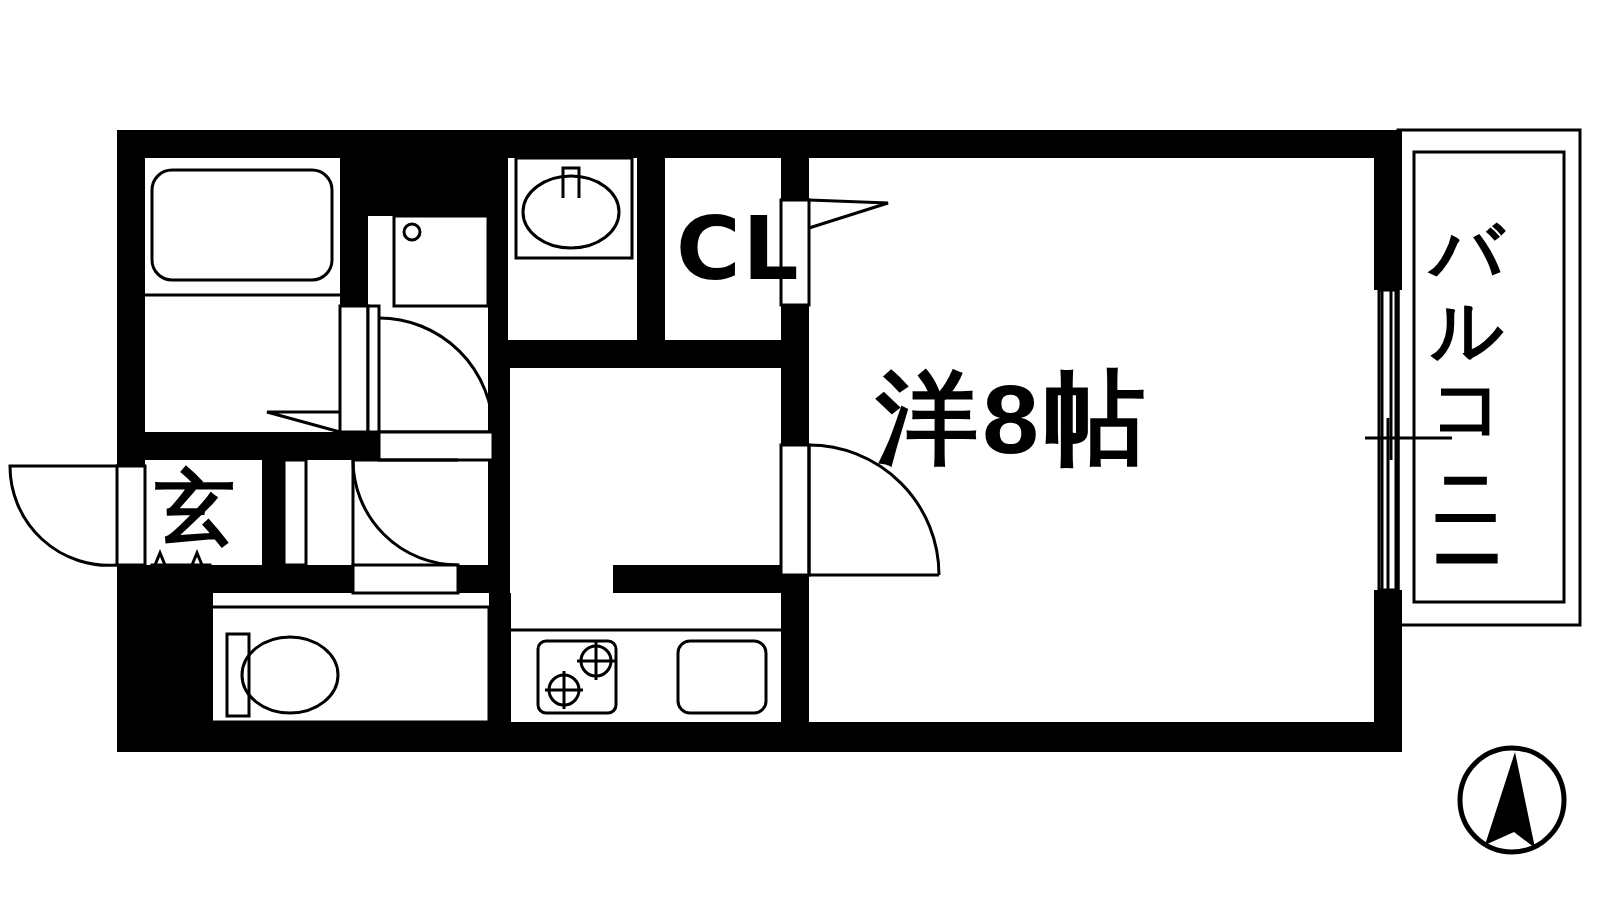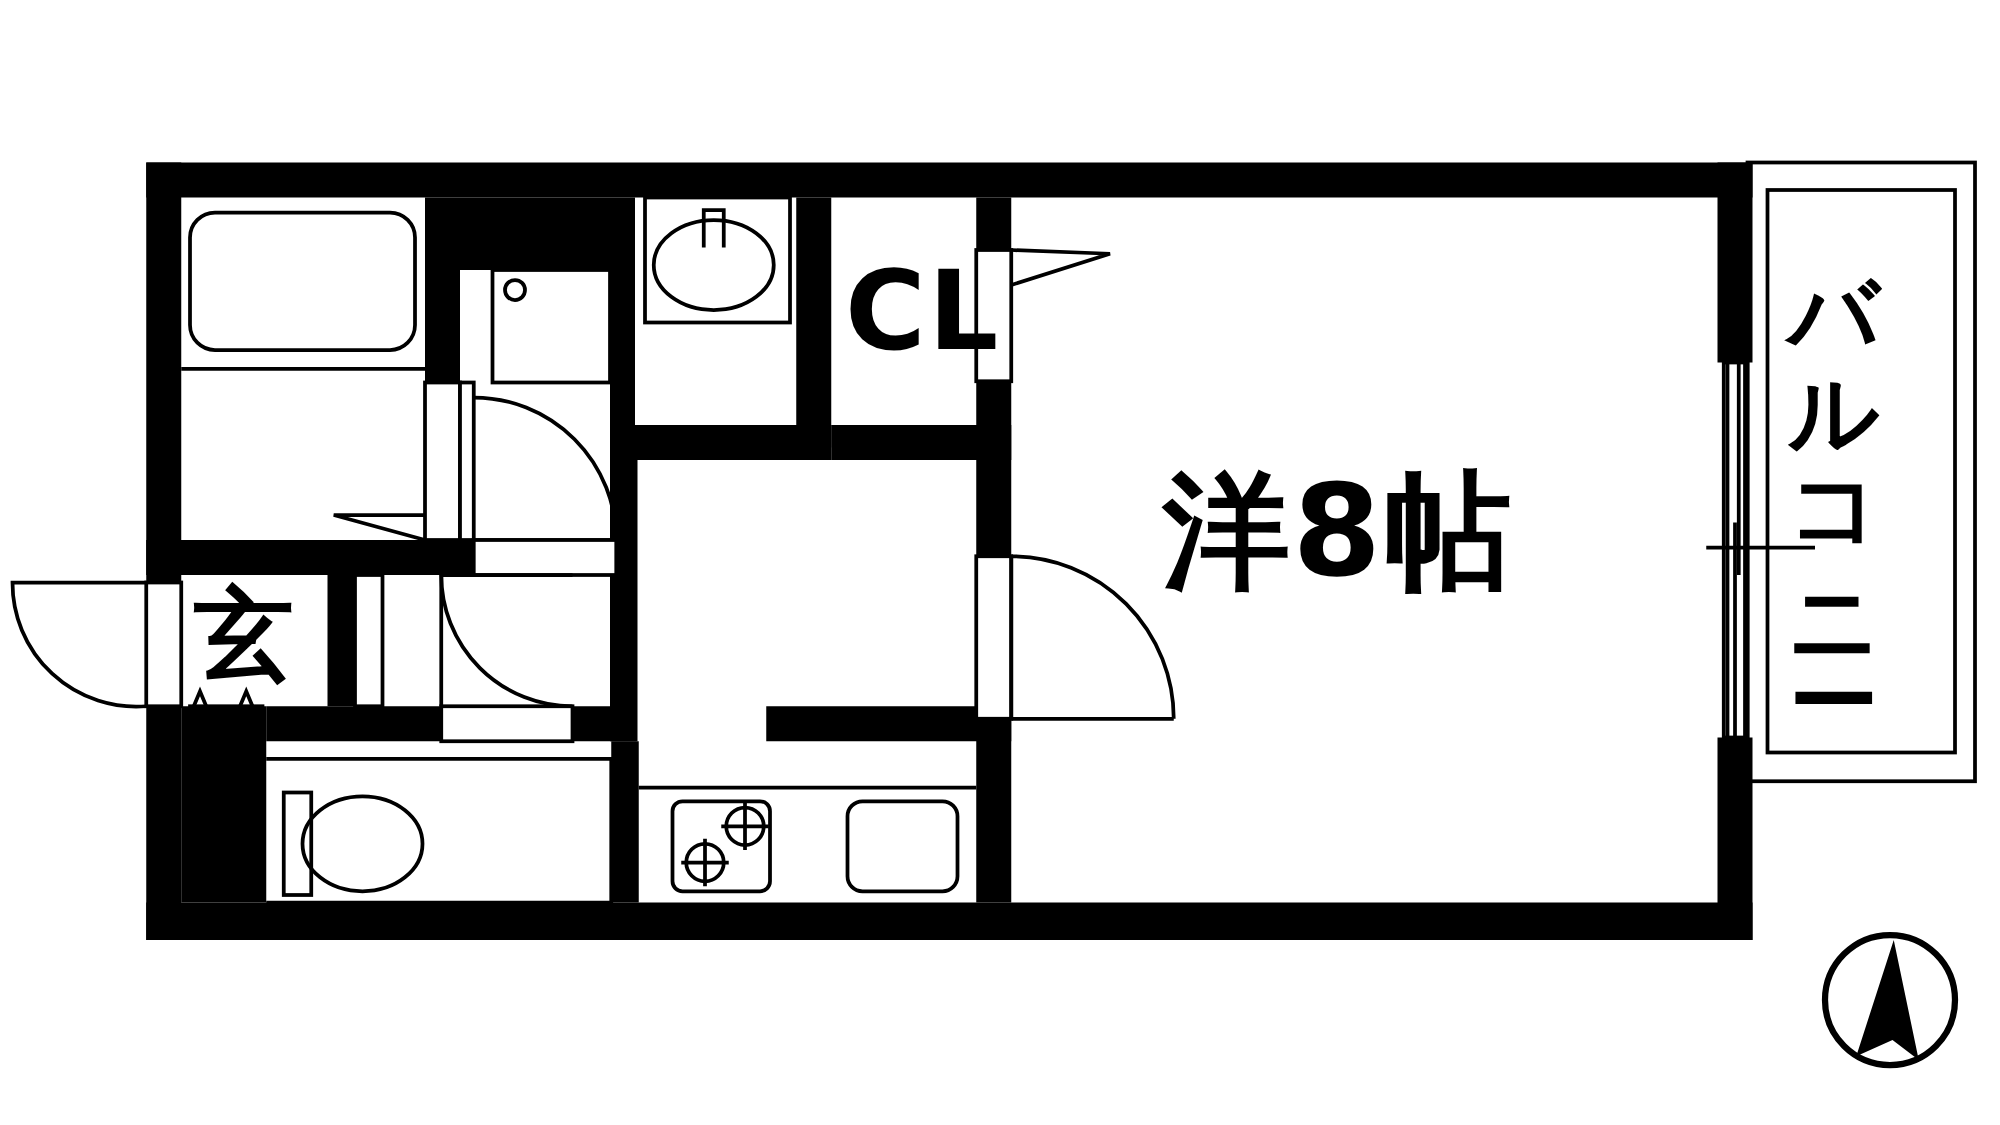--- a/index.html
+++ b/index.html
@@ -28,24 +28,25 @@
   .label-text {
     position: absolute;
     font-family: "DejaVu Sans", "Liberation Sans", sans-serif;
     color: #000000;
     font-weight: 700;
     white-space: nowrap;
     line-height: 1;
     user-select: none;
   }
   #label-room-main {
-    left: 930px;
+    left: 876px;
     top: 375px;
     font-size: 102px;
     letter-spacing: 2px;
+    font-family: Liberation Mono, monospace;
   }
   #label-closet {
     left: 676px;
     top: 205px;
     font-size: 88px;
     letter-spacing: 2px;
     text-align: right;
   }
   #label-entrance {
     left: 155px;

